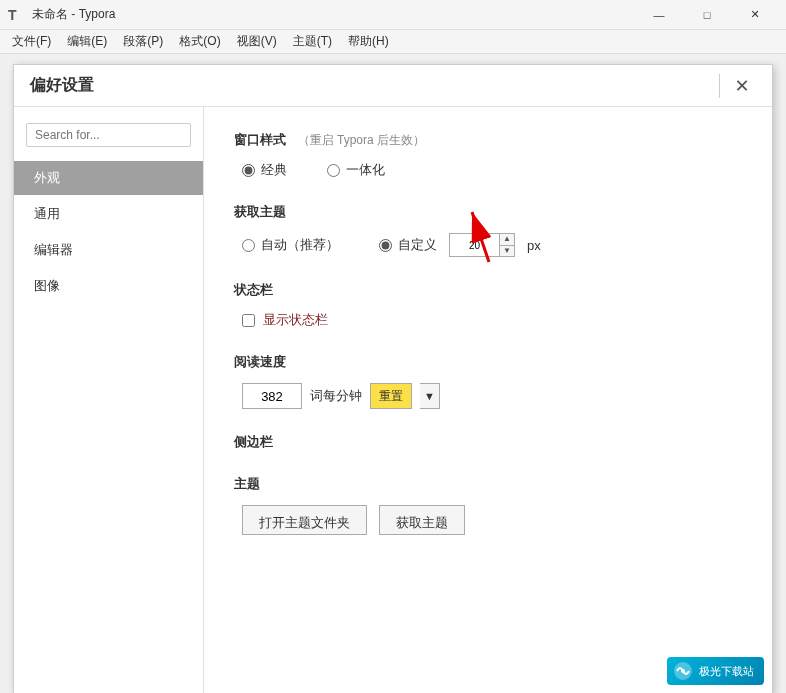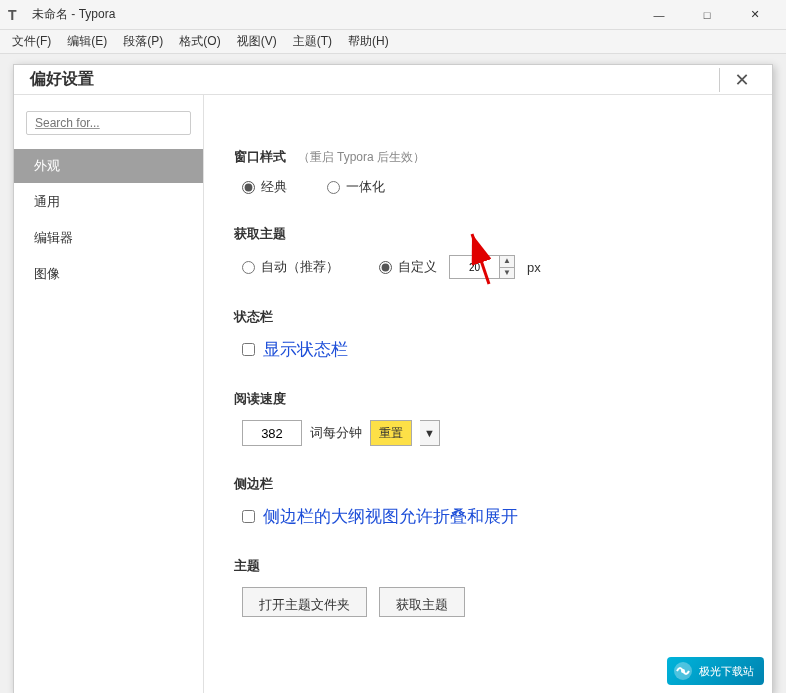--- a/index.html
+++ b/index.html
@@ -75,21 +75,21 @@
       margin: 10px auto;
       width: 760px;
       height: 630px;
       border: 1px solid #ccc;
       box-shadow: 2px 2px 8px rgba(0,0,0,0.2);
       display: flex;
       flex-direction: column;
       position: relative;
     }
     .dialog-header {
-      height: 30px;
+      height: 42px;
       display: flex;
       align-items: center;
       justify-content: space-between;
       padding: 0 16px;
       border-bottom: 1px solid #e0e0e0;
     }
     .dialog-title {
       font-size: 16px;
       font-weight: bold;
       color: #333;
@@ -127,21 +127,20 @@
     .search-box {
       margin: 0 12px 12px 12px;
       padding: 4px 8px;
       border: 1px solid #ccc;
       border-radius: 2px;
       font-size: 12px;
       color: #999;
       width: calc(100% - 24px);
       outline: none;
       background: #fff;
-      text-decoration: underline;
     }
     .sidebar-item {
       padding: 8px 20px;
       cursor: pointer;
       font-size: 13px;
       color: #333;
     }
     .sidebar-item.active {
       background: #a0a0a0;
       color: #fff;
@@ -149,21 +148,20 @@
 
     
     .main-content {
       flex: 1;
       padding: 24px 30px;
       overflow-y: auto;
     }
 
     .section {
       margin-bottom: 24px;
-      margin-top: 29px;
     }
     .section-title {
       font-size: 13px;
       font-weight: bold;
       color: #333;
       margin-bottom: 12px;
     }
     .section-subtitle {
       font-size: 12px;
       color: #888;
@@ -262,22 +260,22 @@
       align-items: center;
       gap: 8px;
       margin-left: 8px;
       cursor: pointer;
     }
     .checkbox-option input[type="checkbox"] {
       cursor: pointer;
       accent-color: #555;
     }
     .checkbox-label {
-      font-size: 17px;
-      color: #1d4ed8;
+      font-size: 13px;
+      color: #7f1d1d;
     }
 
     
     .reading-speed-row {
       display: flex;
       align-items: center;
       gap: 8px;
       margin-left: 8px;
     }
     .speed-input {
@@ -488,24 +486,20 @@
           <span class="speed-unit">词每分钟</span>
           <button class="reset-btn">
             <span>重置</span>
           </button>
           <button class="reset-dropdown">▼</button>
         </div>
       </div>
 
       <div class="section">
         <div class="section-title">侧边栏</div>
-        <label class="checkbox-option">
-          <input type="checkbox" style="">
-          <span class="checkbox-label">侧边栏的大纲视图允许折叠和展开</span>
-        </label>
       </div>
 
       <div class="section">
         <div class="section-title">主题</div>
         <div class="theme-buttons">
           <button class="theme-btn">打开主题文件夹</button>
           <button class="theme-btn">获取主题</button>
         </div>
       </div>
 

